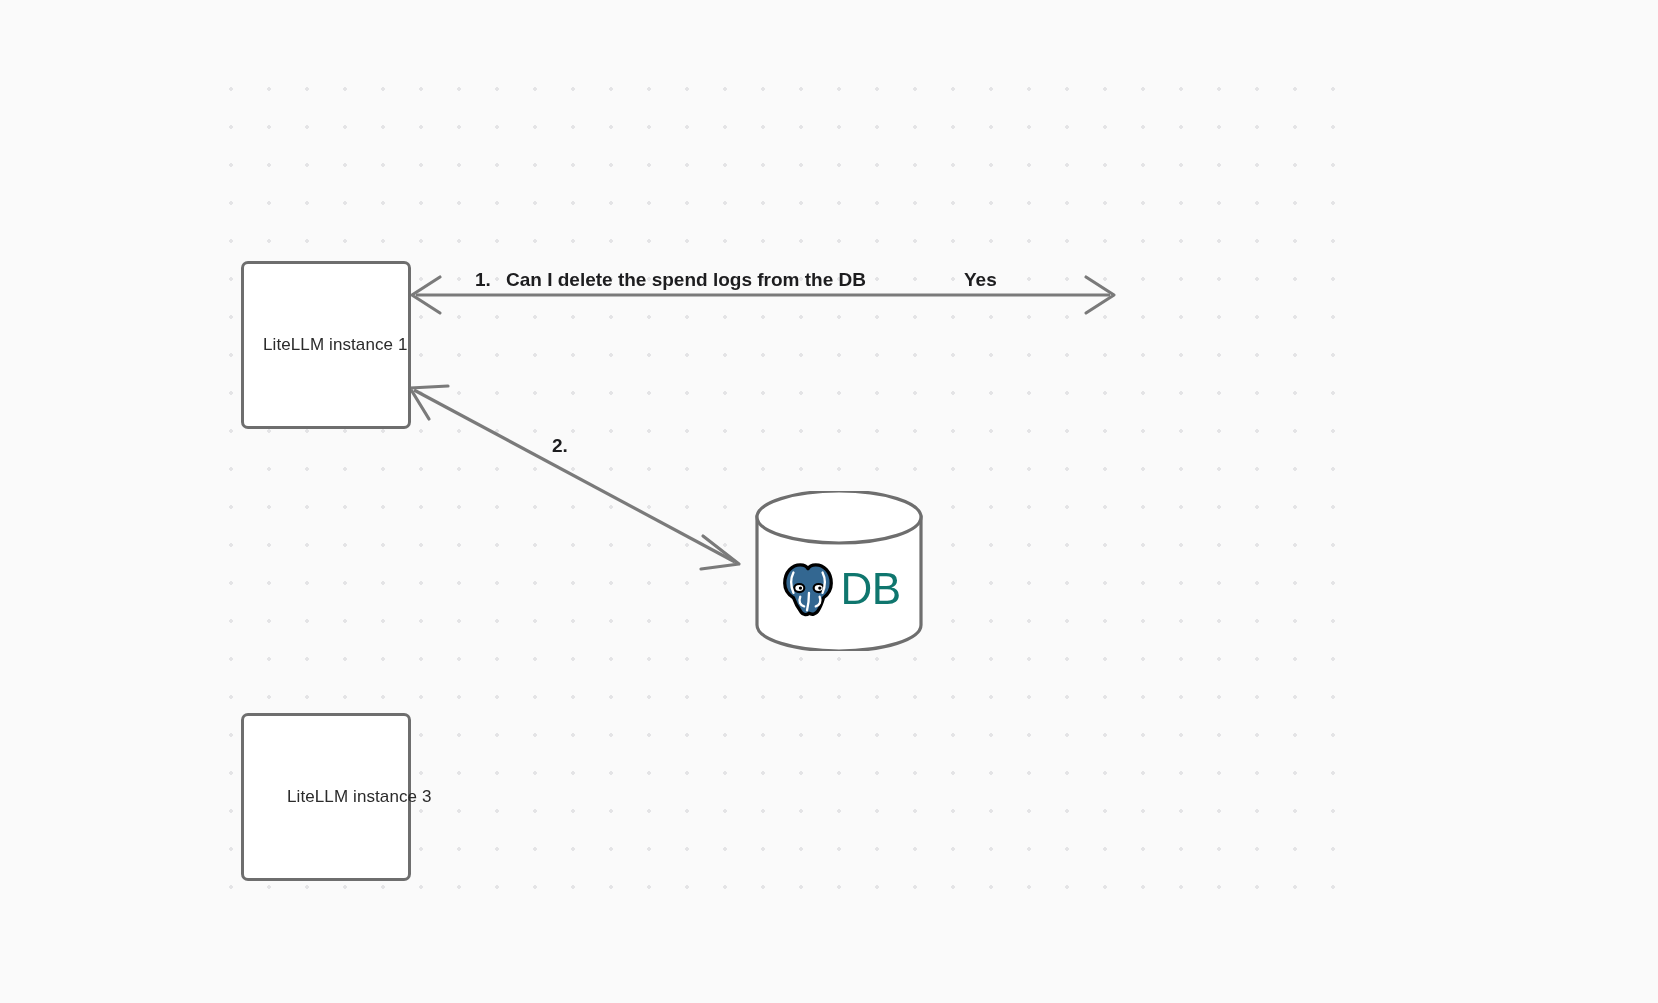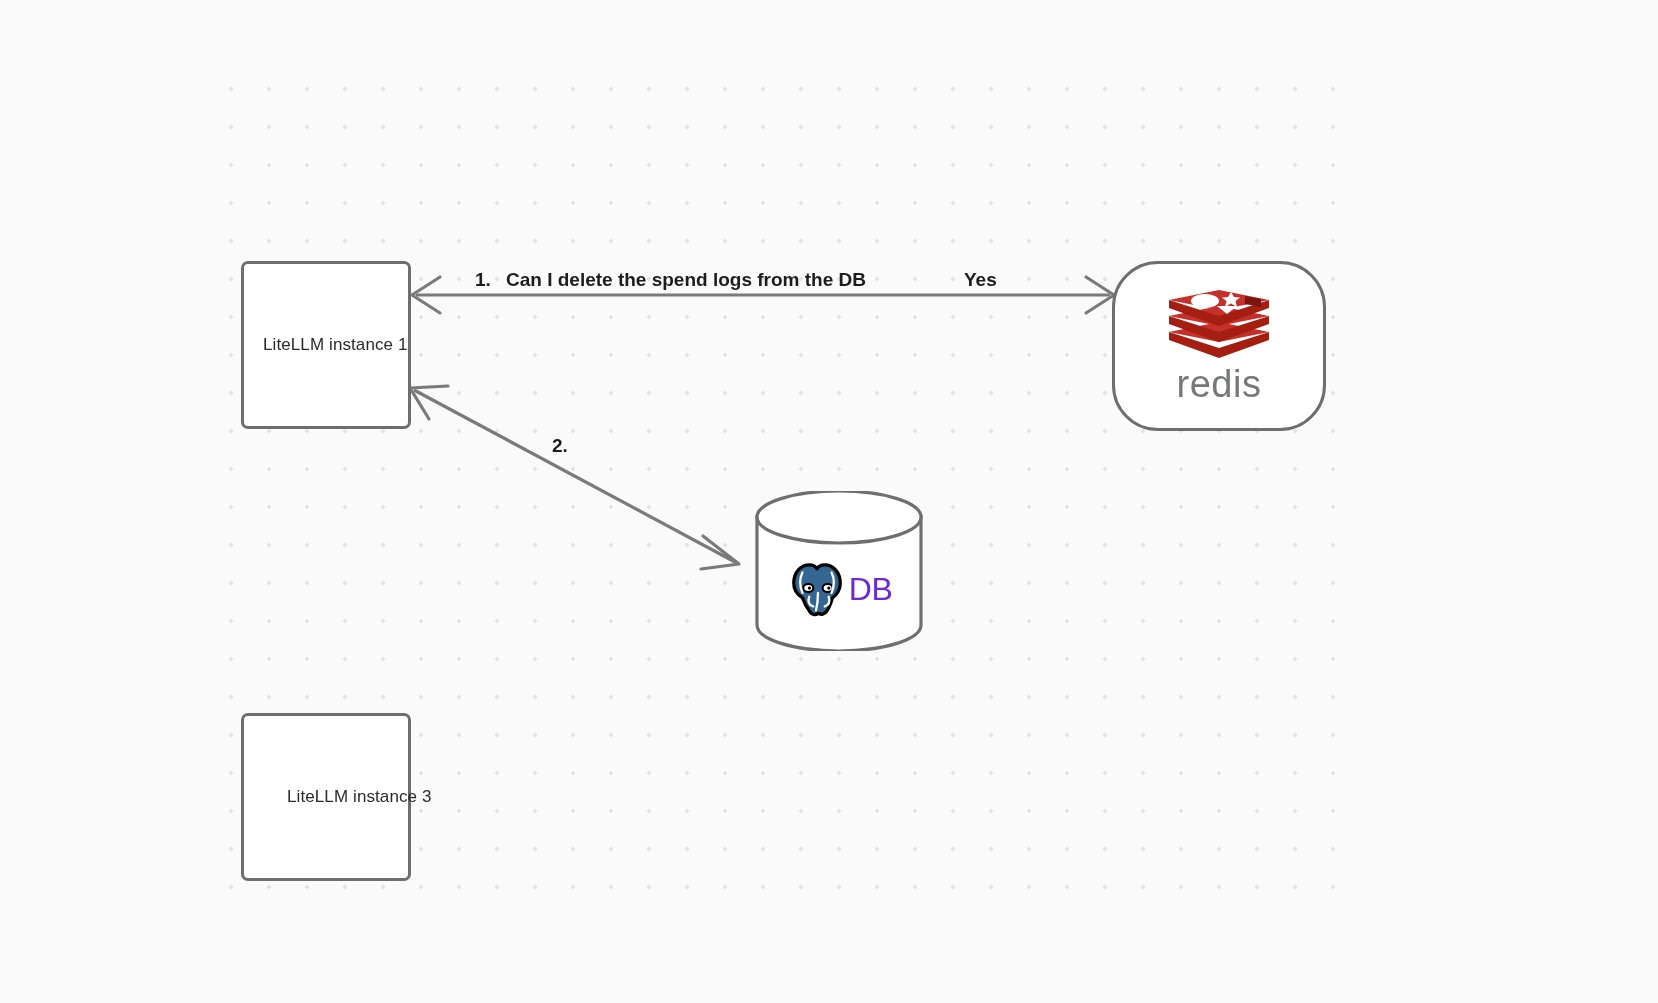--- a/index.html
+++ b/index.html
@@ -86,22 +86,22 @@
     left: 0; top: 0;
     width: 172px; height: 160px;
     display: flex;
     align-items: center;
     justify-content: center;
     gap: 1px;
     padding-top: 36px;
     box-sizing: border-box;
   }
   #db-text {
-    font-size: 32px;
-    color: #6d28d9;
+    font-size: 44px;
+    color: #0f766e;
     font-family: "Liberation Sans", sans-serif;
     letter-spacing: -0.5px;
   }
 
   
   #edges {
     position: absolute;
     left: 0; top: 0;
     width: 1658px; height: 1003px;
     pointer-events: none;
@@ -156,41 +156,20 @@
 
   <div class="node-box" id="node-litellm-1">
     <span class="node-label">LiteLLM instance 1</span>
   </div>
 
 
   <div class="node-box" id="node-litellm-3">
     <span class="node-label">LiteLLM instance 3</span>
   </div>
 
-  <div id="node-redis">
-    <svg id="redis-logo-svg" width="116" height="76" viewBox="0 0 116 76">
-
-      <path d="M58 60 L8 44 L8 52 L58 70 L108 52 L108 44 Z" fill="#a41e11"></path>
-      <path d="M58 54 L8 44 L58 34 L108 44 Z" fill="#c6302b"></path>
-
-      <path d="M58 44 L8 28 L8 36 L58 54 L108 36 L108 28 Z" fill="#a41e11"></path>
-      <path d="M58 38 L8 28 L58 18 L108 28 Z" fill="#c6302b"></path>
-
-      <path d="M58 28 L8 12 L8 20 L58 38 L108 20 L108 12 Z" fill="#a41e11"></path>
-      <path d="M58 22 L8 12 L58 2 L108 12 Z" fill="#c6302b"></path>
-
-      <ellipse cx="44" cy="13" rx="14" ry="7" fill="#ffffff"></ellipse>
-      <path d="M70 4 L73 9 L79 9.5 L74.5 13 L76 19 L70 15.5 L64 19 L65.5 13 L61 9.5 L67 9 Z" fill="#ffffff"></path>
-      <path d="M56 18 L76 18 L66 26 Z" fill="#ffffff"></path>
-      <path d="M84 8 L100 11 L100 19 L84 16 Z" fill="#7a1510"></path>
-    </svg>
-    <svg id="redis-wordmark-svg" width="124" height="40" viewBox="0 0 124 40">
-      <text x="62" y="31" text-anchor="middle" font-family="Liberation Sans, sans-serif" font-size="38" font-weight="400" fill="#76787a" letter-spacing="0.5">redis</text>
-    </svg>
-  </div>
 
   <div id="node-db">
     <svg id="db-cyl-svg" width="172" height="160" viewBox="0 0 172 160">
 
       <path d="M4 26 L4 134 A82 26 0 0 0 168 134 L168 26 Z" fill="#ffffff" stroke="#6e6e6e" stroke-width="3.2"></path>
 
       <ellipse cx="86" cy="26" rx="82" ry="26" fill="#ffffff" stroke="#6e6e6e" stroke-width="3.2"></ellipse>
     </svg>
     <div id="db-content">
       <svg width="62" height="62" viewBox="0 0 64 64">

